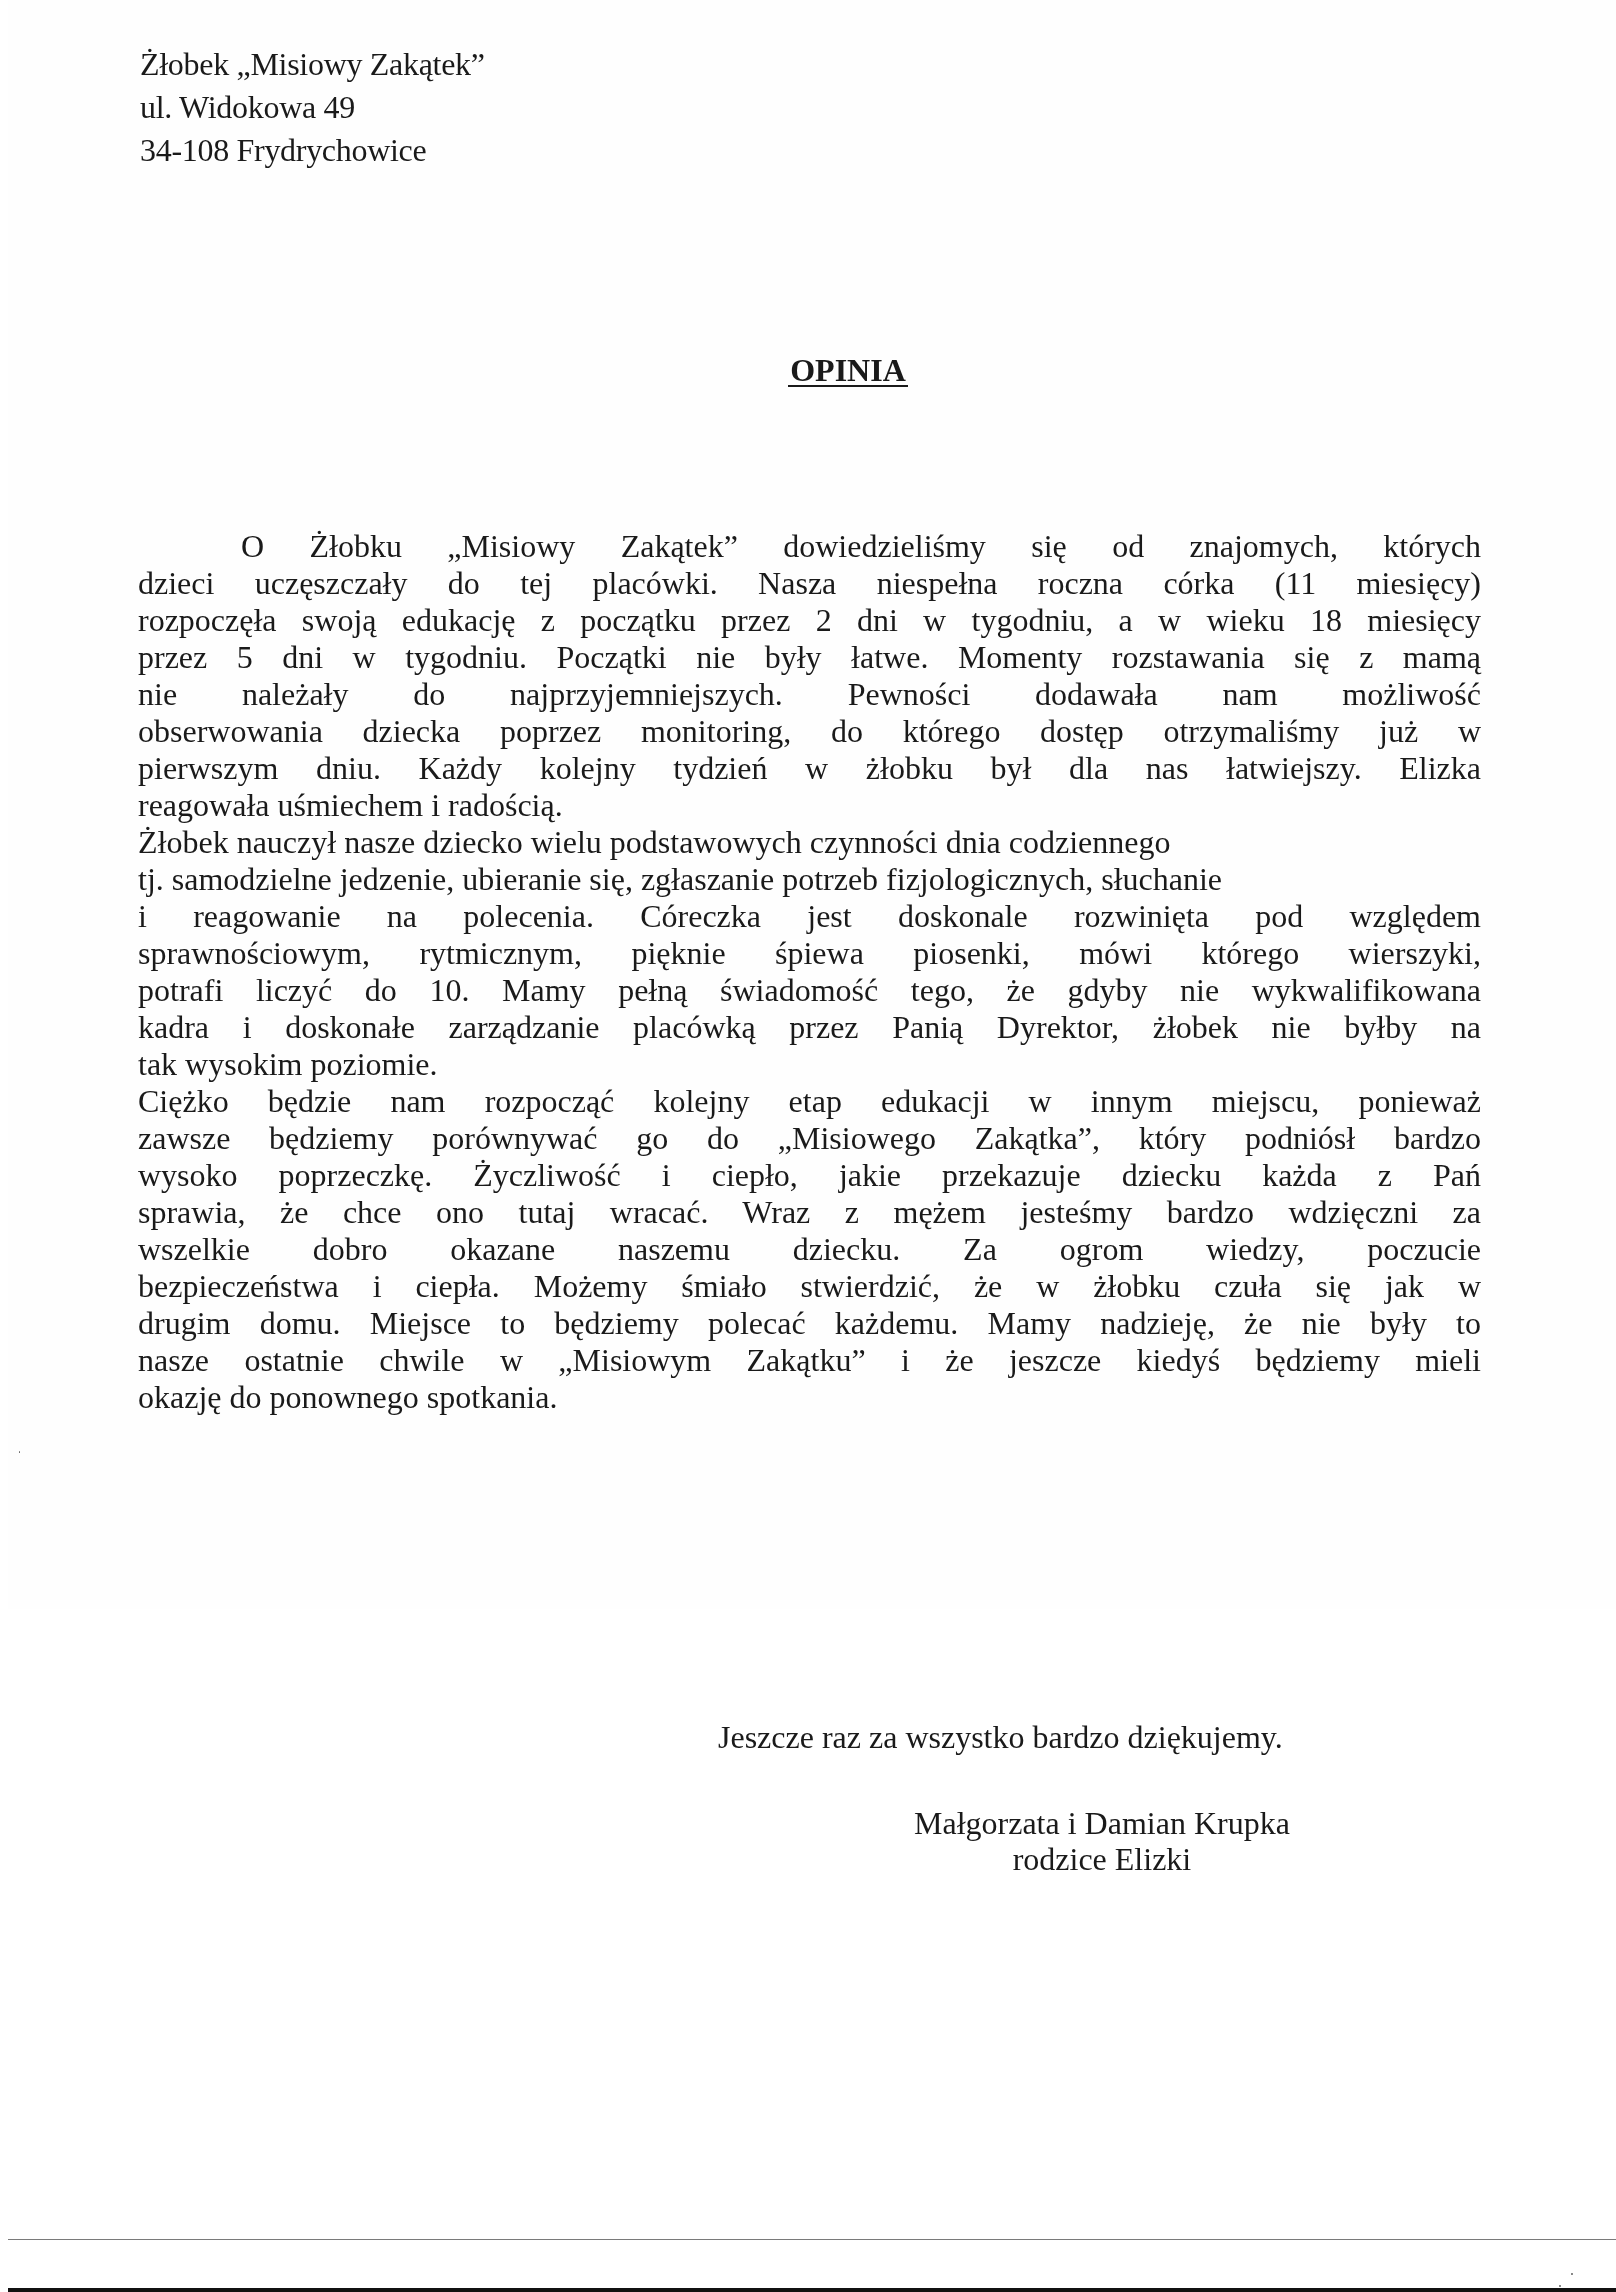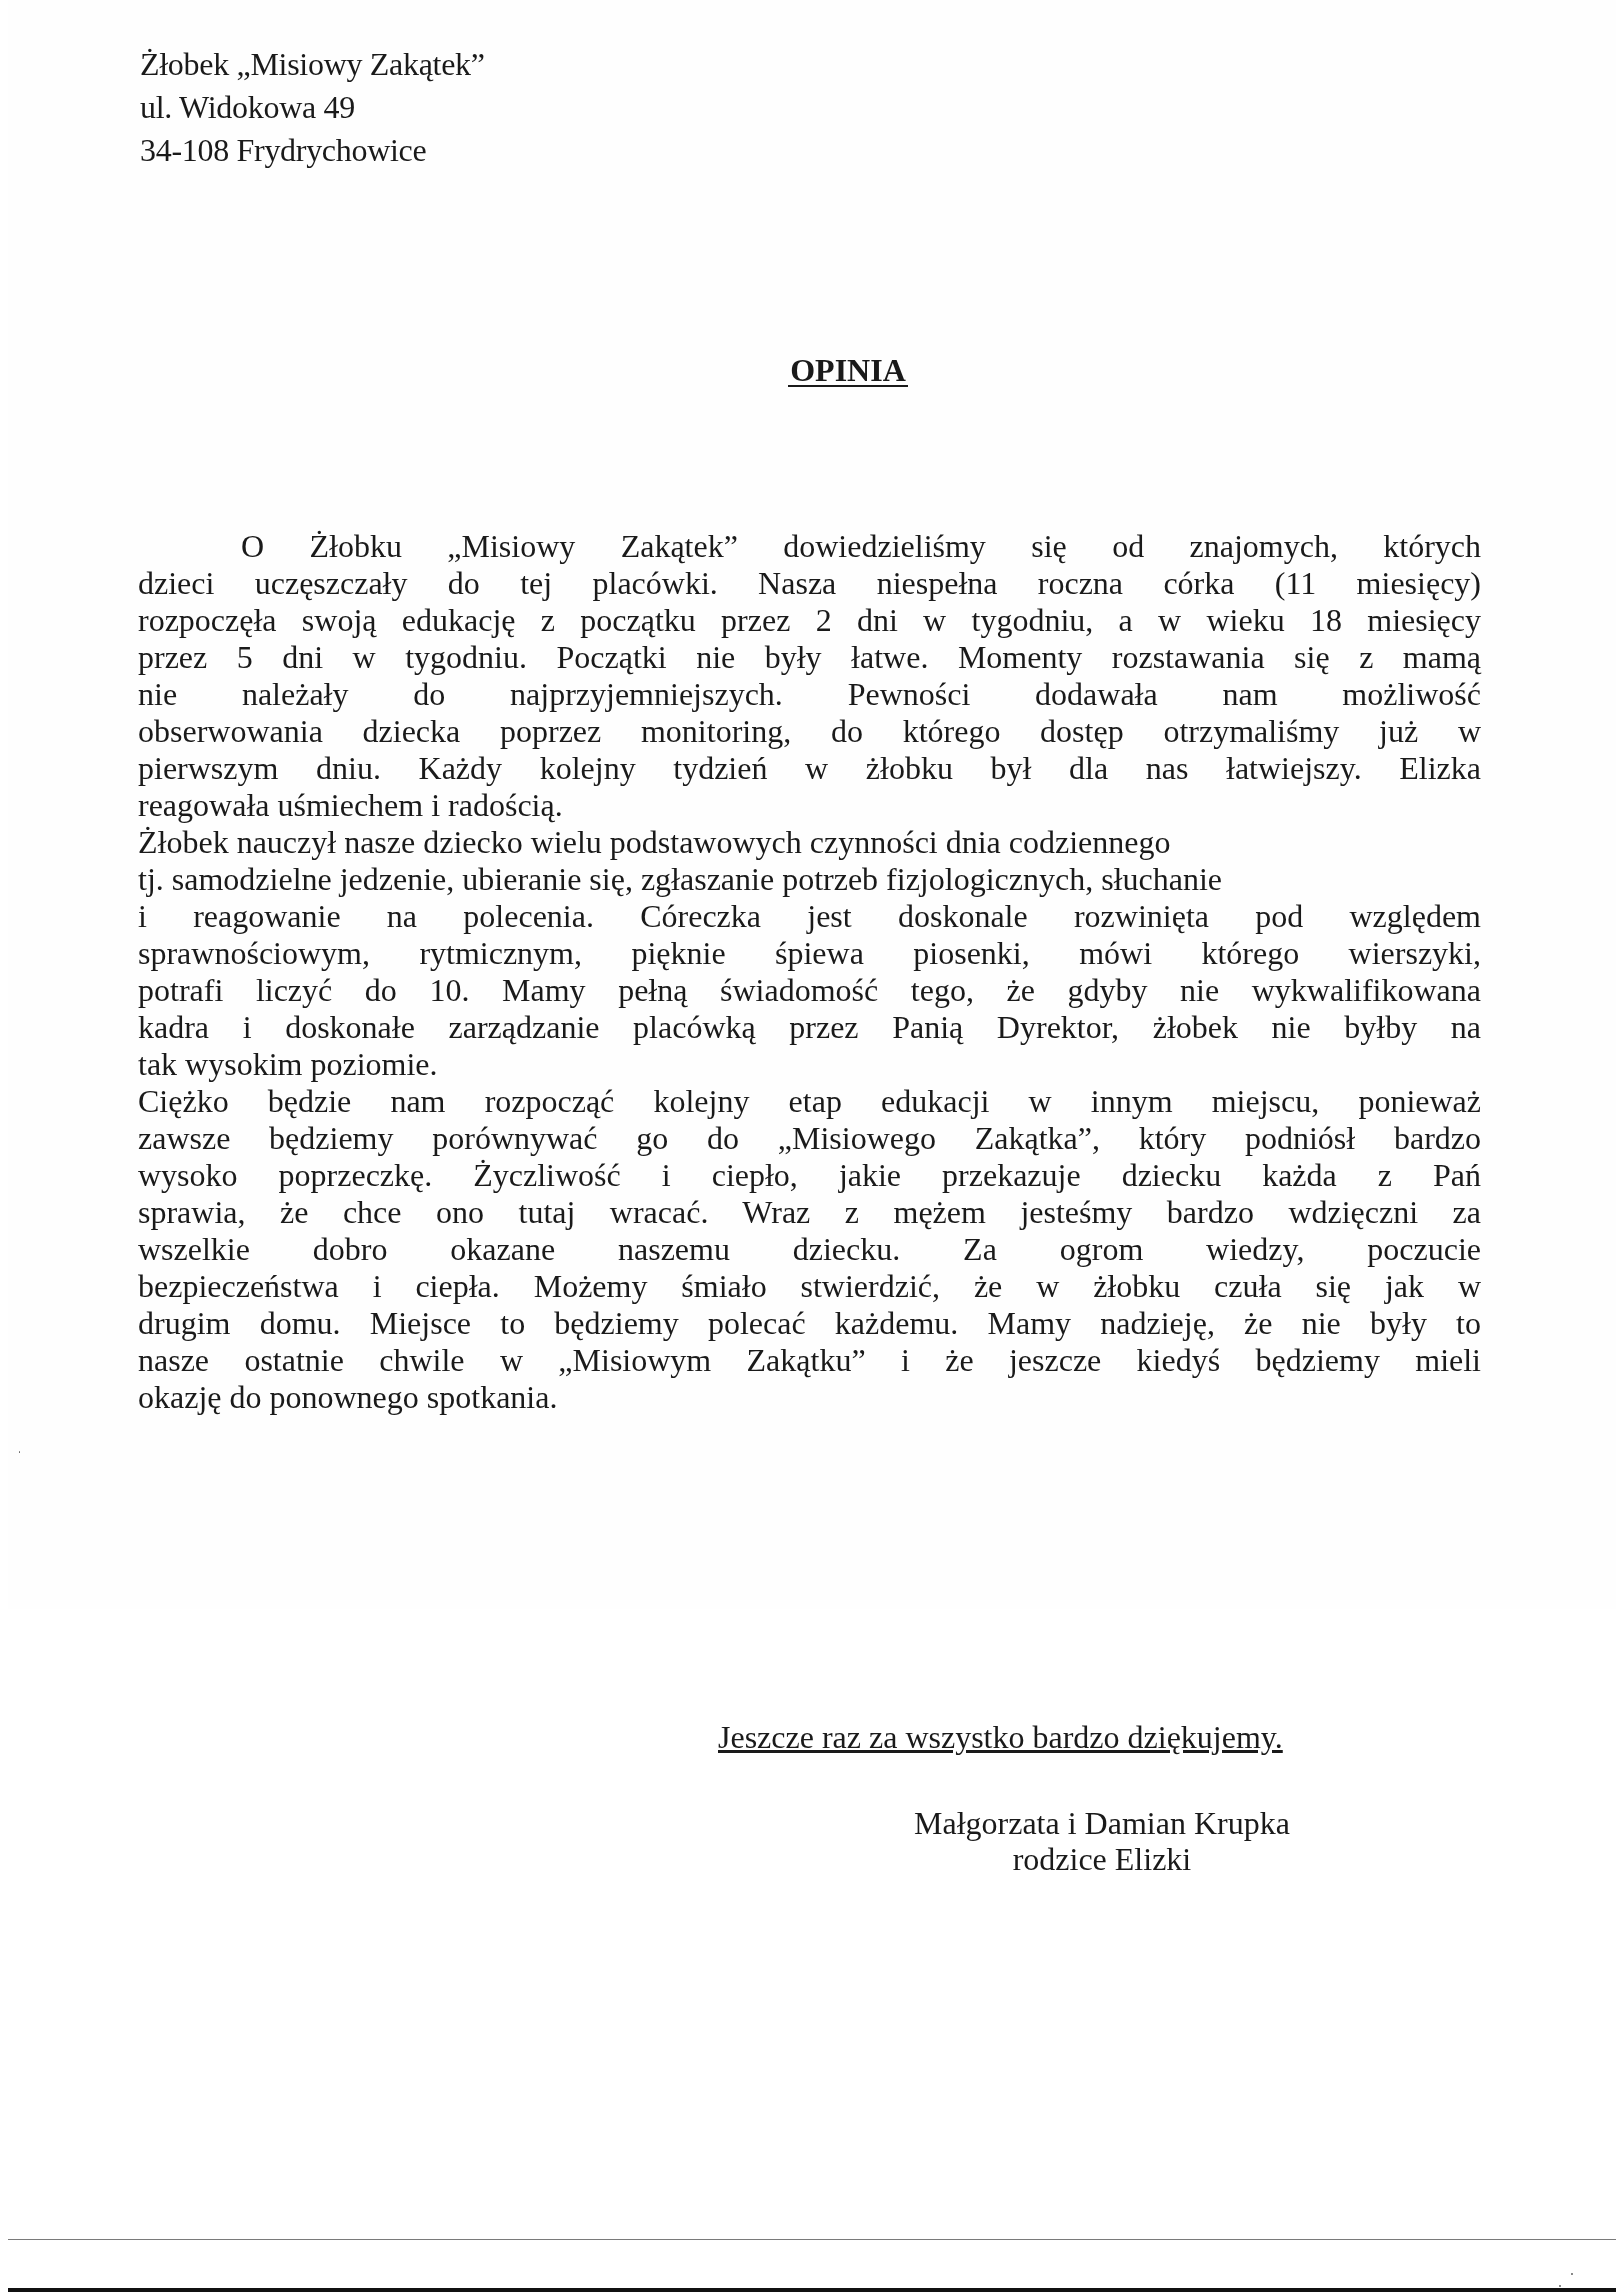--- a/index.html
+++ b/index.html
@@ -69,21 +69,20 @@
     .line.indent {
       padding-left: 103px;
     }
     .closing {
       position: absolute;
       left: 710px;
       top: 1718px;
       font-size: 32px;
       line-height: 39px;
       white-space: nowrap;
-      text-decoration: underline;
     }
     .signature {
       position: absolute;
       left: 906px;
       top: 1805px;
       font-size: 32px;
       line-height: 36px;
       text-align: center;
       white-space: nowrap;
     }

